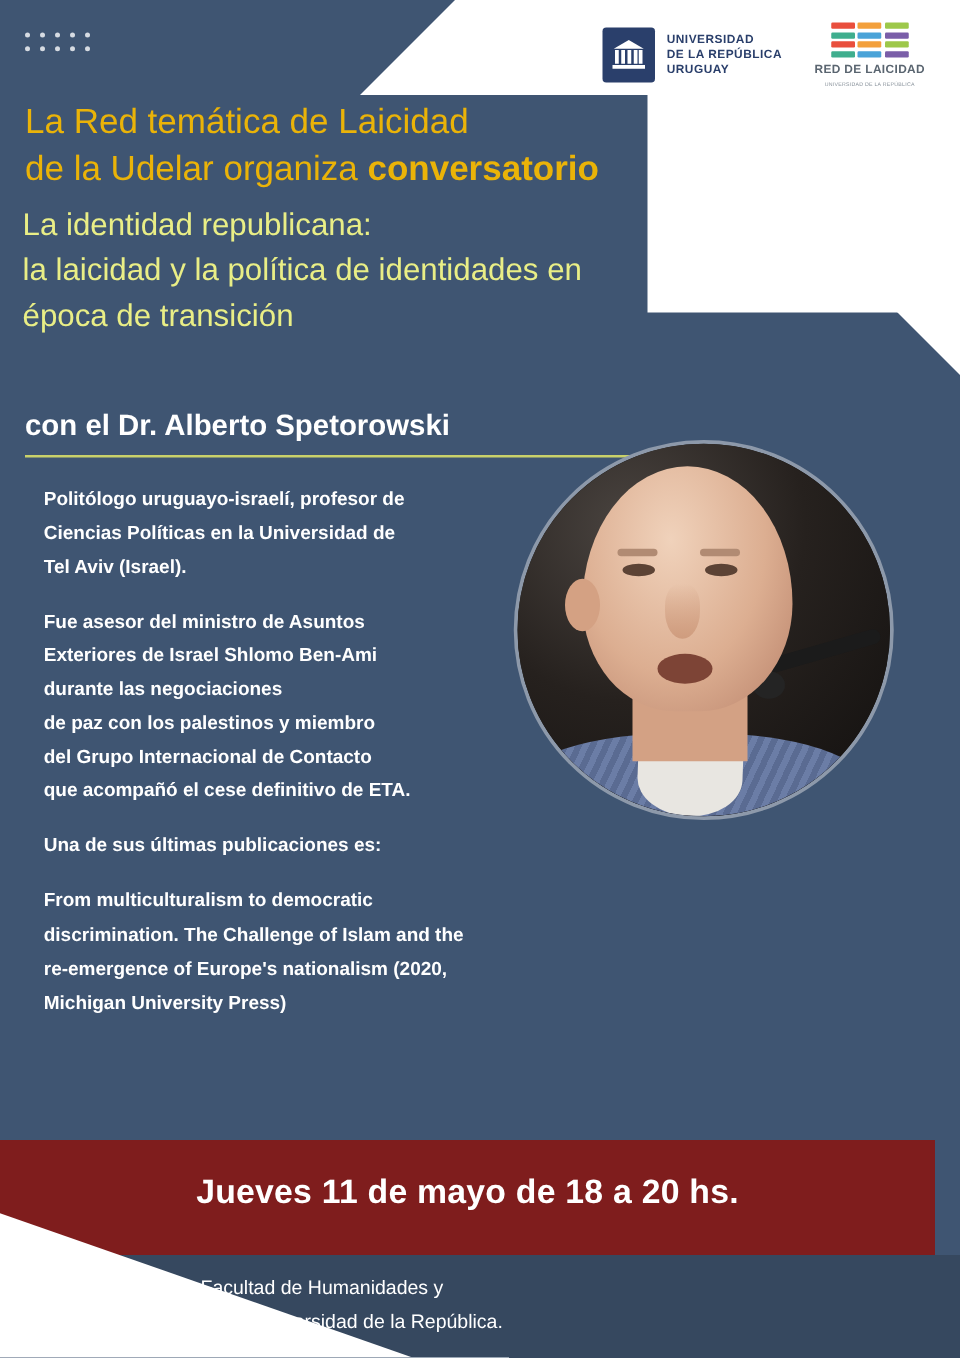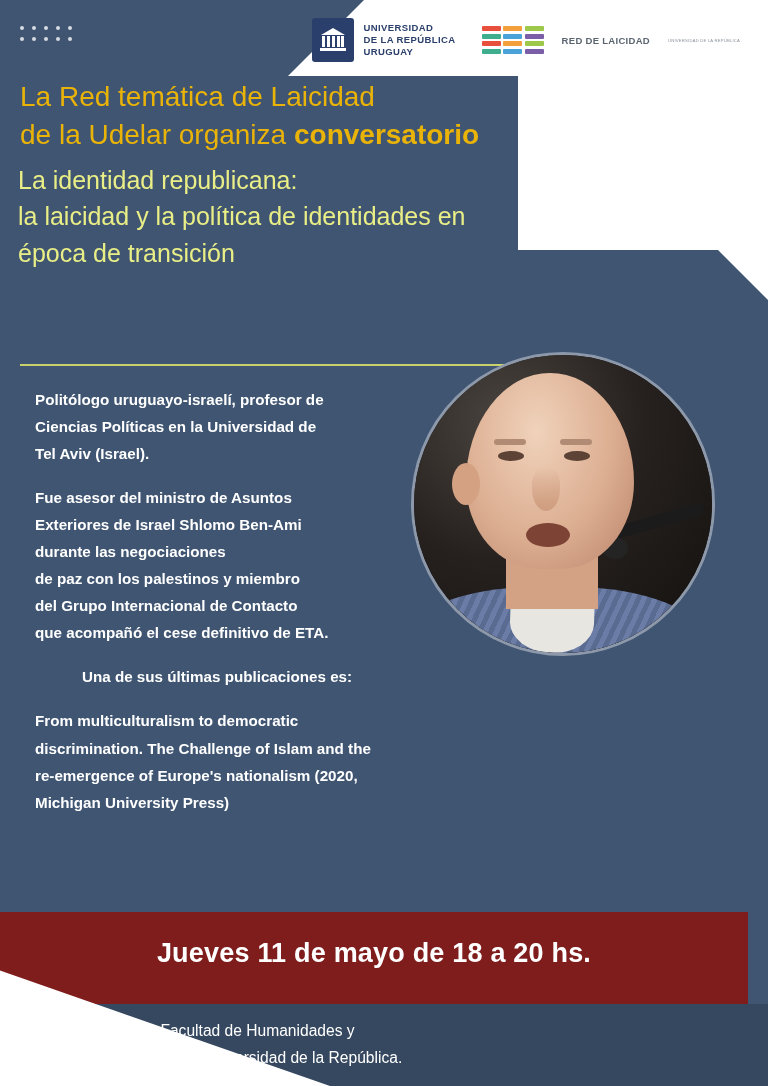--- a/index.html
+++ b/index.html
@@ -98,21 +98,21 @@
     width: 26px; height: 3px; background: #fff;
   }
   .udelar-text {
     color: #2a3f6b;
     font-size: 9.5px;
     line-height: 1.28;
     letter-spacing: 0.4px;
     font-weight: bold;
     text-transform: uppercase;
   }
-  .red-logo { display: flex; flex-direction: row; align-items: center; gap: 18px; }
+  .red-logo { display: flex; flex-direction: column; align-items: center; gap: 4px; }
   .red-bars { display: flex; flex-direction: column; gap: 2.5px; width: 62px; }
   .red-bars .row { display: flex; gap: 2.5px; height: 5px; }
   .red-bars .row i { display: block; flex: 1; border-radius: 1px; }
   .red-title {
     font-size: 9.5px; font-weight: bold; color: #5a6570;
     letter-spacing: 0.3px;
   }
   .red-sub { font-size: 4.2px; color: #8a939c; letter-spacing: 0.2px; }
 
   
@@ -363,33 +363,34 @@
     <div>La Red temática de Laicidad</div>
     <div>
       <span>de la Udelar organiza </span><b>conversatorio</b>
     </div>
   </div>
 
   <div class="title" style="white-space: pre-line;">La identidad republicana:
 la laicidad y la política de identidades en
 época de transición</div>
 
+  <div class="speaker">con el Dr. Alberto Spetorowski</div>
   <div class="rule"></div>
 
   <div class="bio">
     <p style="white-space: pre-line;">Politólogo uruguayo-israelí, profesor de
 Ciencias Políticas  en la Universidad de
 Tel Aviv (Israel).</p>
     <p style="white-space: pre-line;">Fue asesor del ministro de Asuntos
 Exteriores  de Israel Shlomo Ben-Ami
 durante las negociaciones
 de paz con los palestinos y miembro
 del  Grupo Internacional de Contacto
 que acompañó el cese definitivo de ETA.</p>
-    <p style="white-space: pre-line; margin-left: 47px;">Una de sus últimas publicaciones es:</p>
+    <p style="white-space: pre-line;">Una de sus últimas publicaciones es:</p>
     <p style="white-space: pre-line;">From  multiculturalism to democratic
 discrimination. The Challenge of Islam and the
 re-emergence of Europe's nationalism (2020,
 Michigan University Press)</p>
   </div>
 
   <div class="portrait">
     <div class="bg"></div>
     <div class="mic"></div>
     <div class="mic-head"></div>

